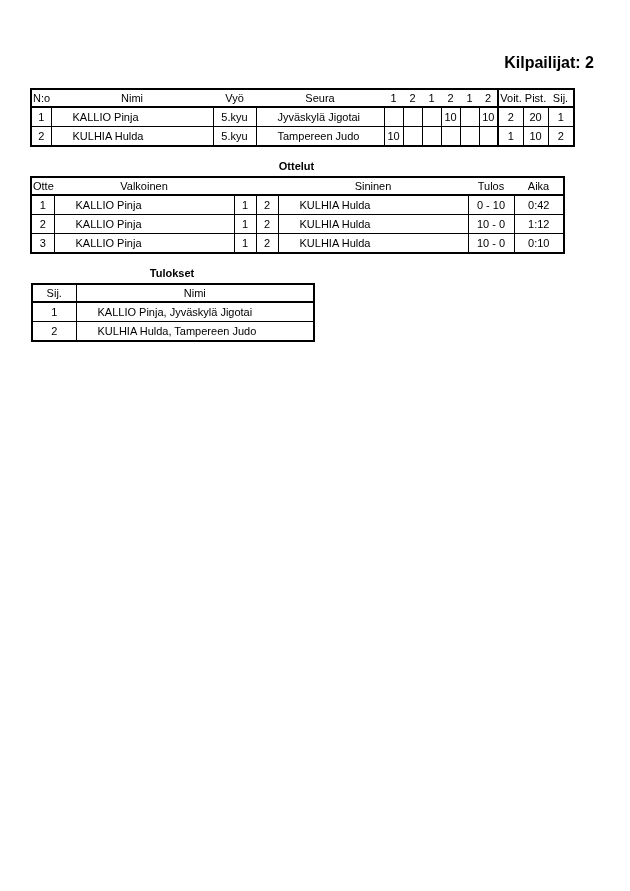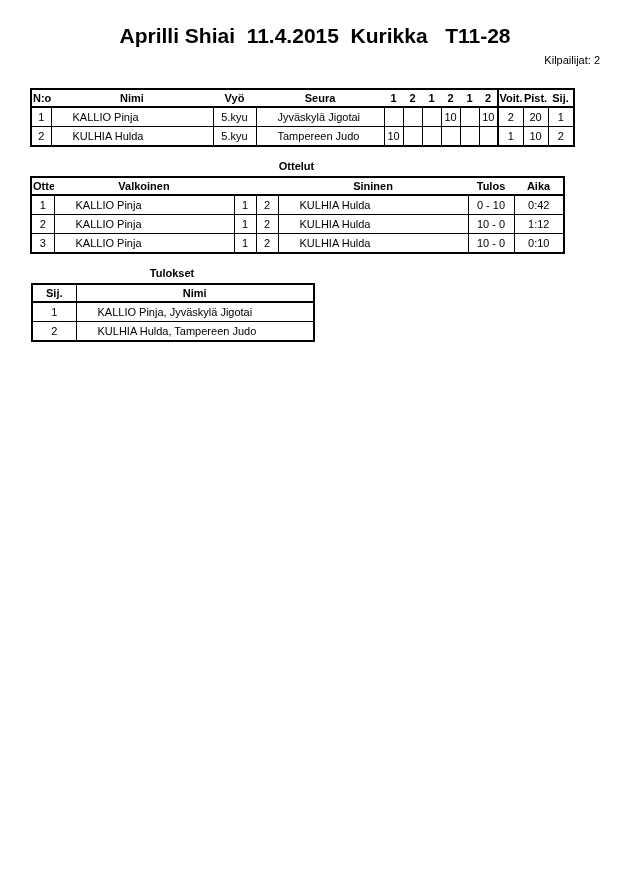--- a/index.html
+++ b/index.html
@@ -6,55 +6,54 @@
   .page {
     position:relative; width:630px; height:891px; background:#ffffff;
     font-family:"Liberation Sans","DejaVu Sans",sans-serif; color:#000000;
     overflow:hidden;
   }
   .title {
     position:absolute; top:24px; left:0; width:630px; text-align:center;
     font-size:21px; font-weight:bold; white-space:pre;
   }
   .meta {
-    position:absolute; top:54px; right:30px;
-    font-size:11px; font-weight:normal;
+    position:absolute; top:54px; right:36px;
+    font-size:16px; font-weight:bold;
   }
   .sec { position:absolute; font-size:11px; font-weight:bold; text-align:center; }
   #sec-kilpailijat { top:68px;  left:30px; width:465px; }
   #sec-ottelut     { top:160px; left:30px; width:533px; }
   #sec-tulokset    { top:267px; left:31px; width:282px; }
 
   table {
     position:absolute; border-collapse:collapse; table-layout:fixed;
     font-size:11px; border:2px solid #000;
   }
   #t-kilpailijat { top:88px;  left:30px; width:543px; }
   #t-ottelut     { top:176px; left:30px; width:533px; }
   #t-tulokset    { top:283px; left:31px; width:282px; }
 
   th {
-    font-weight:bold; padding:0; text-align:center; height:16px;
+    font-weight:normal; padding:0; text-align:center; height:16px;
     border:none; border-bottom:2px solid #000; overflow:hidden; white-space:nowrap;
   }
   td {
     padding:0; text-align:center; height:18px;
     border:1px solid #000; overflow:hidden; white-space:nowrap;
   }
   td.l  { text-align:left; padding-left:21px; }
   th.al { text-align:left; padding-left:1px; }
   .thick { border-left:2px solid #000 !important; }
   #t-tulokset th.bl { border-left:1px solid #000; }
 </style>
 </head>
 <body>
 
 <div class="page">
 
-  <div class="title">Aprilli Shiai  11.4.2015  Kurikka   T11-28</div>
   <div class="meta">Kilpailijat: 2</div>
 
 
   <table id="t-kilpailijat">
     <colgroup>
       <col style="width:20px">
         <col style="width:162px">
         <col style="width:43px">
         <col style="width:128px">
       <col style="width:19px">

